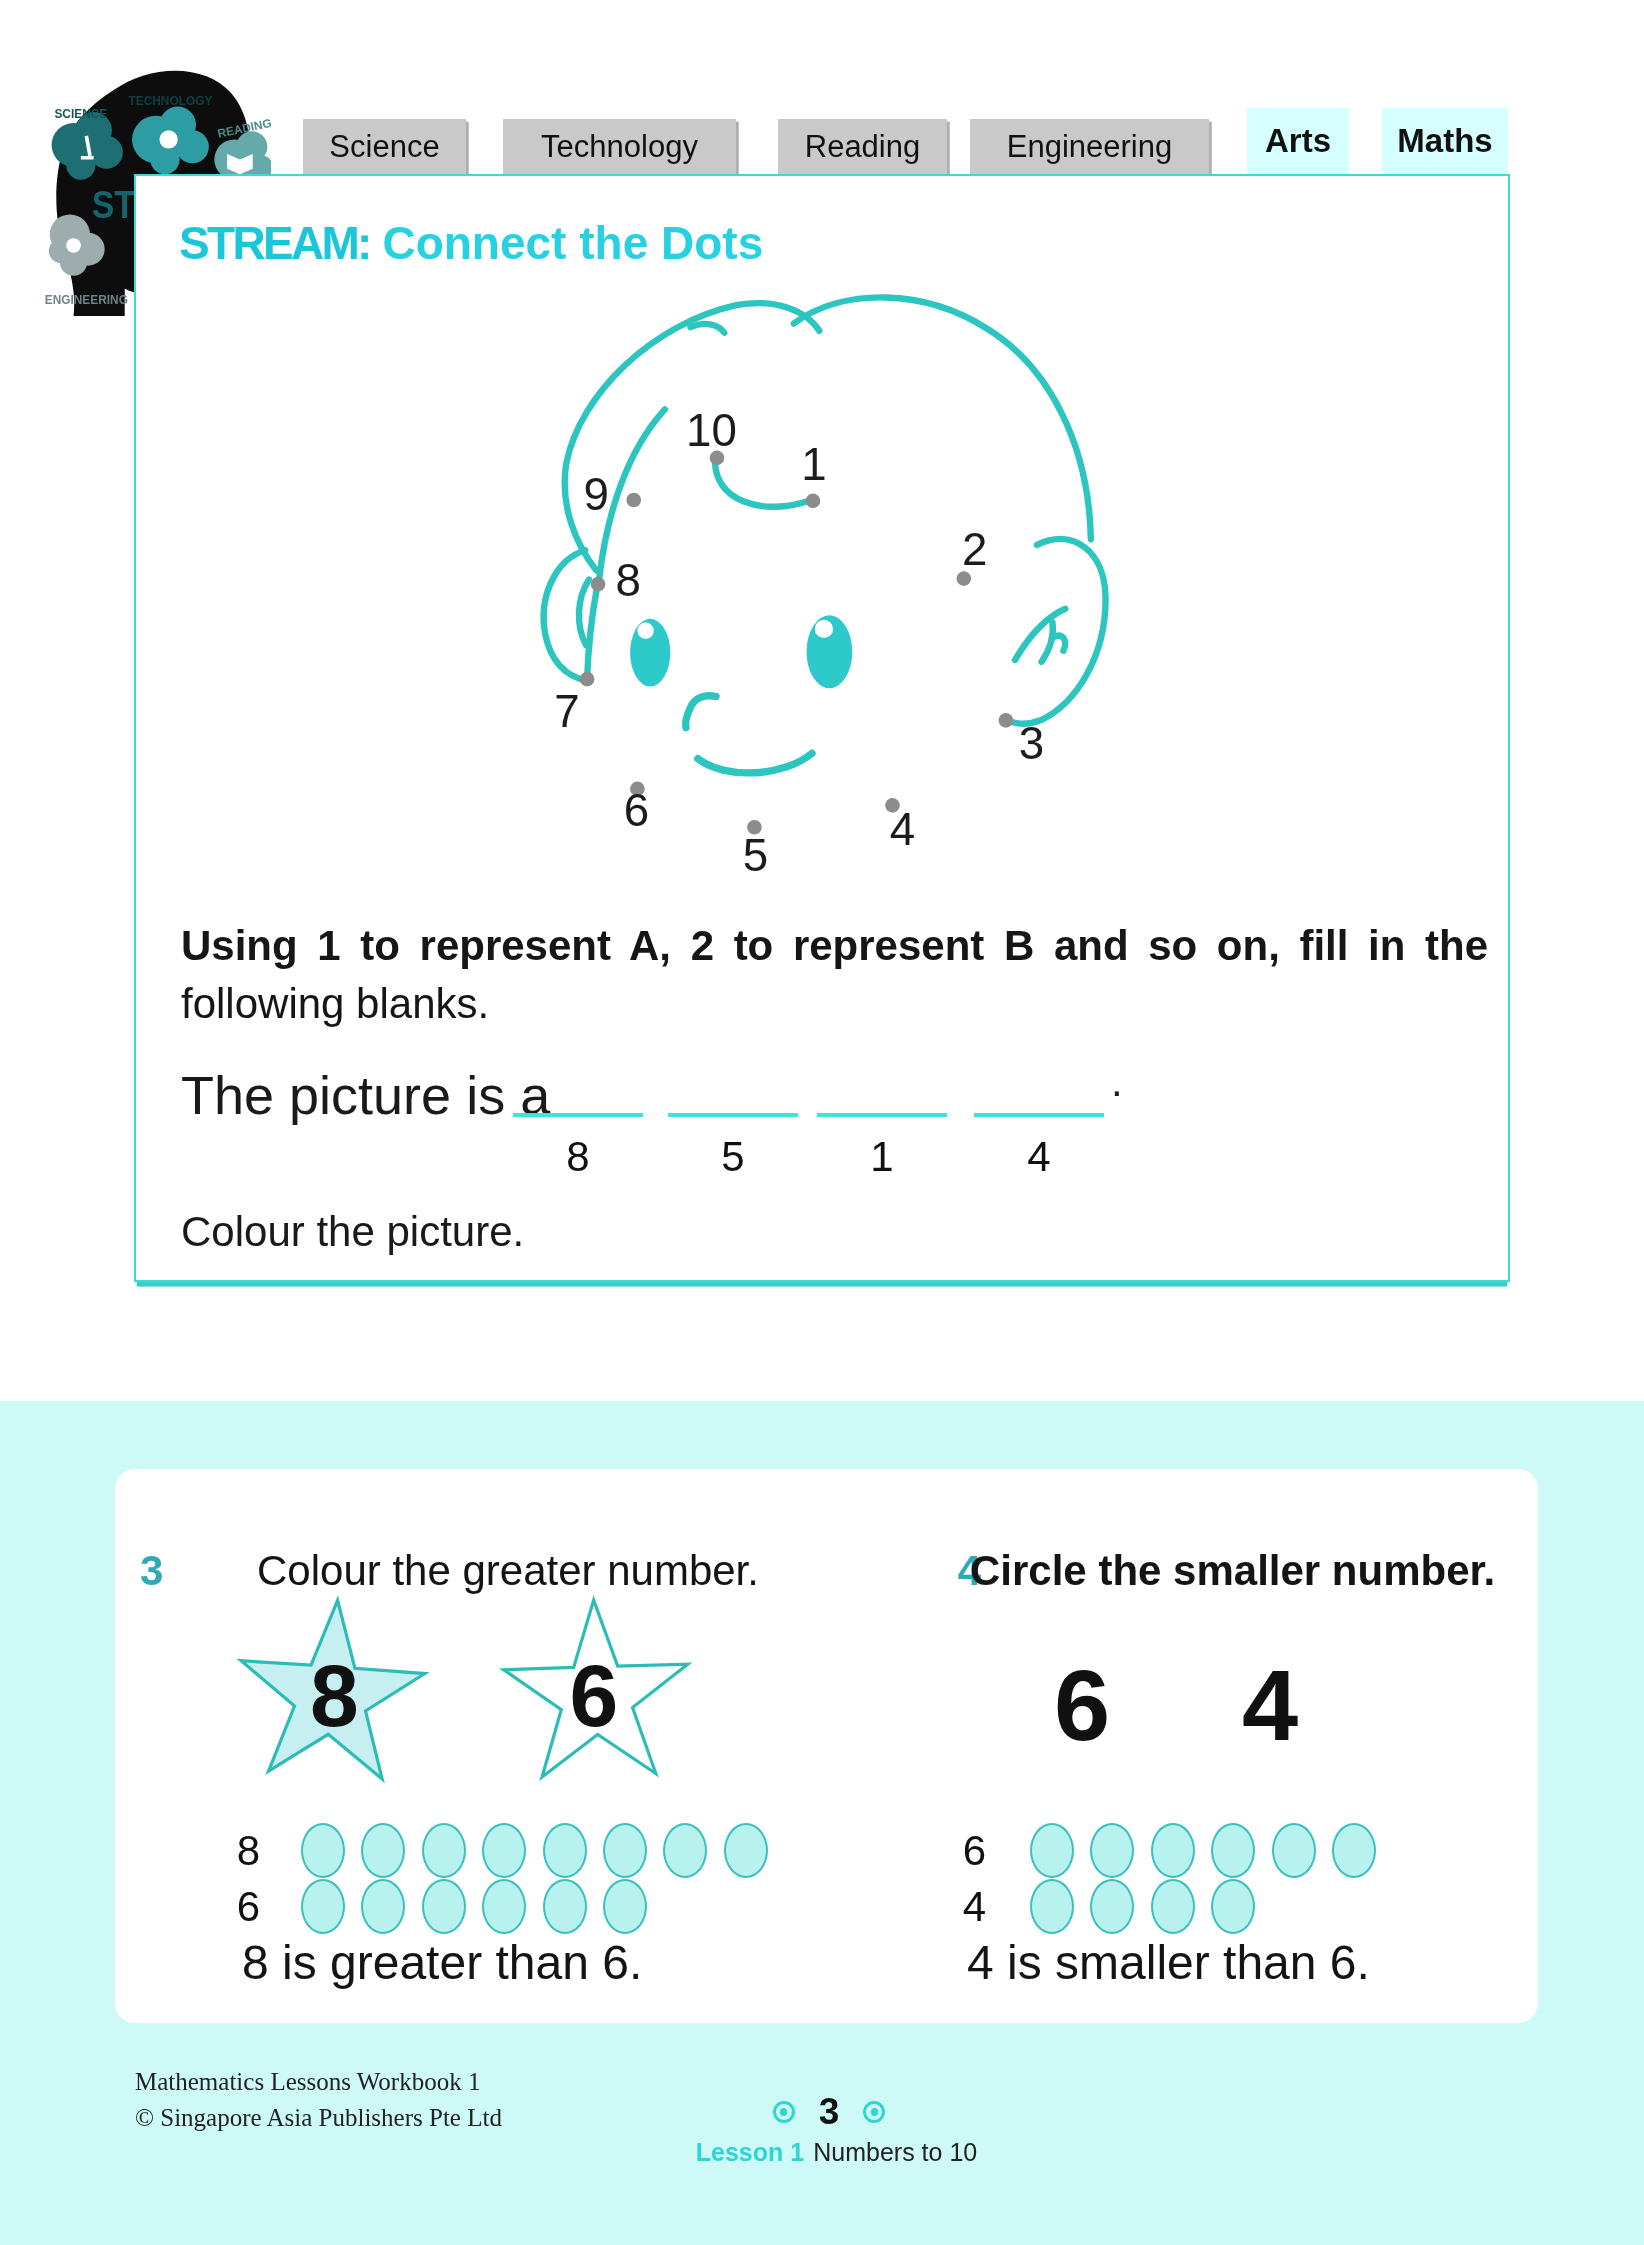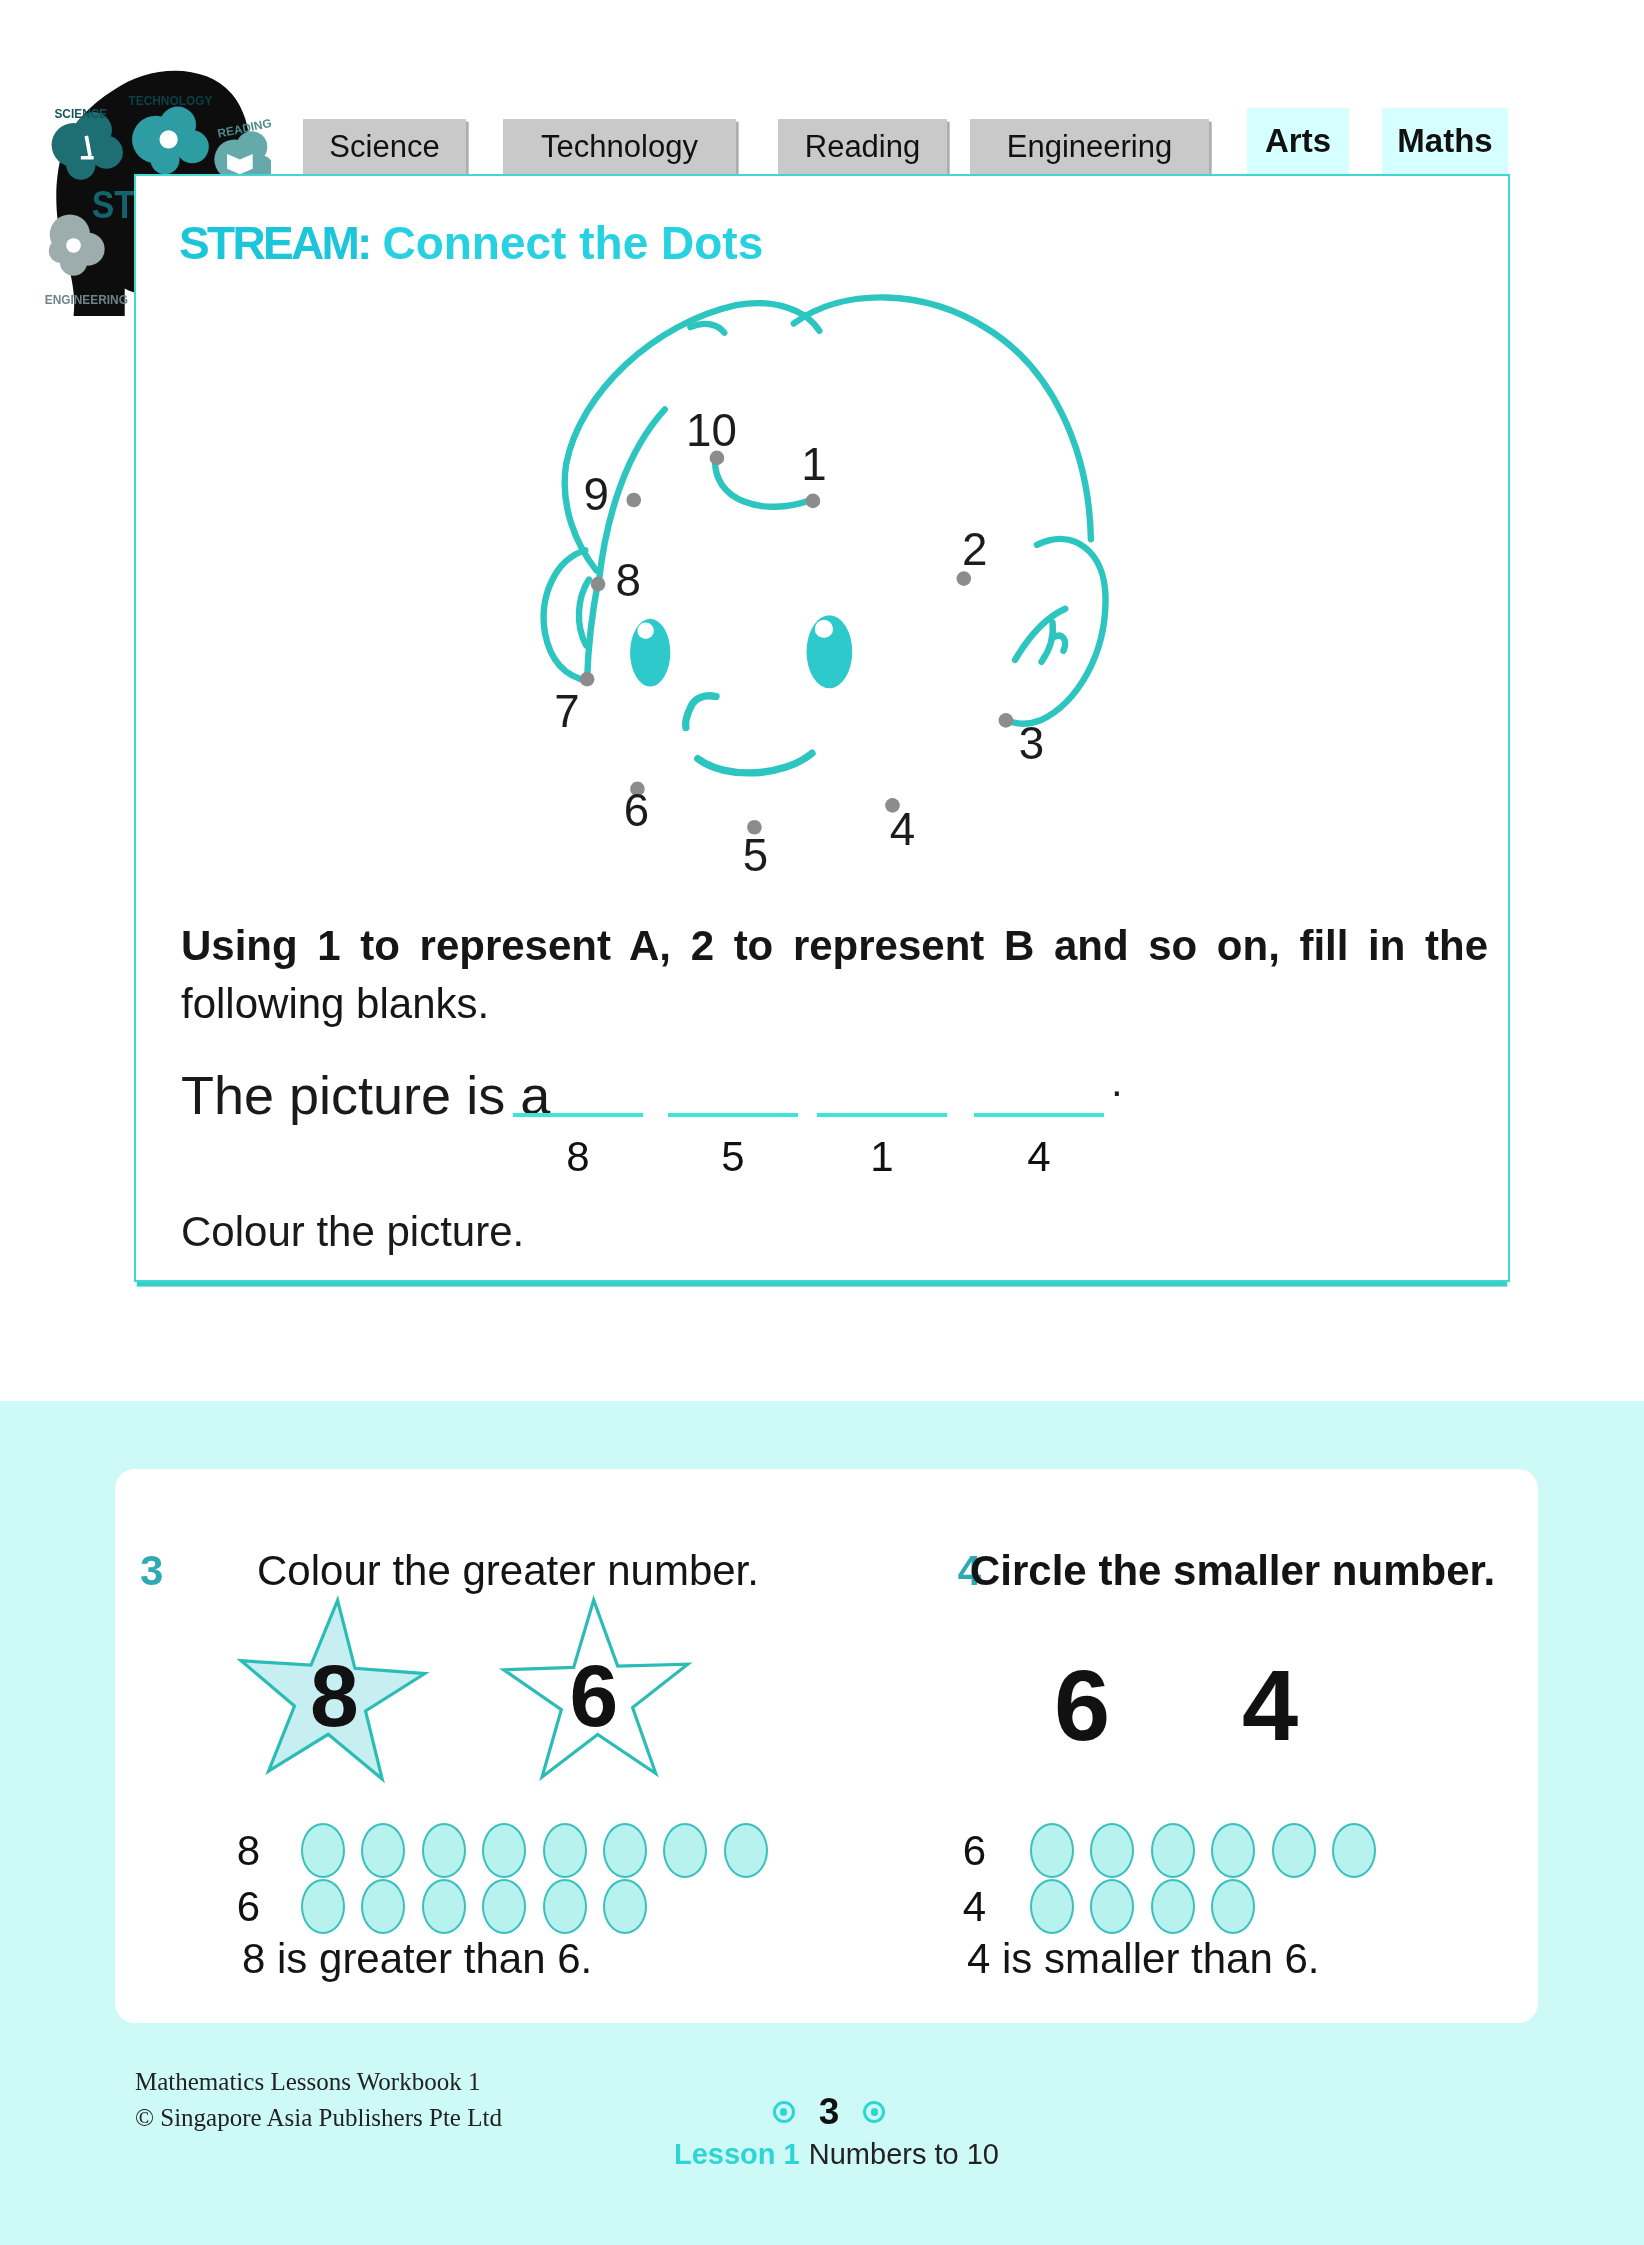--- a/index.html
+++ b/index.html
@@ -28,32 +28,32 @@
   .band{position:absolute;left:0;top:1401px;width:1645px;height:845px;background:#cdfaf7;}
   .white-box{position:absolute;left:115px;top:68px;width:1423px;height:554px;background:#fff;border-radius:20px;}
   .ex-num{position:absolute;top:78px;width:55px;font-size:42px;font-weight:bold;color:#2fa9b3;text-align:center;}
   .ex-title{position:absolute;top:78px;font-size:42px;color:#141414;}
   .stars-svg{position:absolute;left:109px;top:109px;width:484px;height:216px;}
   .bignum{position:absolute;top:179px;width:146px;text-align:center;font-size:101px;font-weight:bold;color:#111;}
   .count-row{position:absolute;height:55px;display:flex;align-items:center;}
   .count-label{width:37px;text-align:center;font-size:42px;color:#111;margin-right:16.4px;}
   .oval{box-sizing:border-box;width:44px;height:55px;border-radius:50%;
         background:#b7f2ee;border:2.7px solid #3cbfbf;margin-right:16.4px;flex:0 0 auto;}
-  .caption{position:absolute;top:466px;font-size:42px;color:#141414;}
+  .caption{position:absolute;top:466px;font-size:48px;color:#141414;}
   
   .footer-book,.footer-copy{position:absolute;left:135px;font-family:"Liberation Serif",serif;font-size:25px;color:#222;}
   .footer-book{top:2068px;}
   .footer-copy{top:2104px;}
   .page-marker{position:absolute;left:747px;top:2091px;width:164px;display:flex;
       align-items:center;justify-content:center;gap:24px;}
   .marker-dot{width:22px;height:22px;border:3.7px solid #2ed5d5;border-radius:50%;
       display:flex;align-items:center;justify-content:center;box-sizing:border-box;}
   .marker-dot::after{content:"";width:7.3px;height:7.3px;border-radius:50%;background:#2ed5d5;}
   .page-num{font-size:37px;font-weight:bold;color:#111;}
-  .lesson-line{position:absolute;left:640px;top:2138px;width:393px;text-align:center;font-size:29px;color:#222;}
+  .lesson-line{position:absolute;left:640px;top:2138px;width:393px;text-align:center;font-size:25px;color:#222;}
   .lesson-label{color:#2ed5d5;font-weight:bold;margin-right:9.1px;}
   .logo-svg{position:absolute;left:25.6px;top:37px;width:245px;height:279px;}
 </style>
 </head>
 <body>
 
 <div class="page">
 
   <svg class="logo-svg" viewBox="0 0 268 305">
     <path d="M 96,58 C 135,30 196,28 225,62 C 247,88 250,130 236,158 C 244,166 246,175 240,181 C 243,187 241,193 236,197 C 239,204 236,211 229,214 C 233,231 222,243 205,240 C 200,259 181,268 163,261 C 152,280 126,286 108,275 L 108,305 L 52,305 C 55,278 48,254 40,228 C 28,185 30,120 60,88 C 71,76 83,66 96,58 Z" fill="#0d0d0d"></path>

